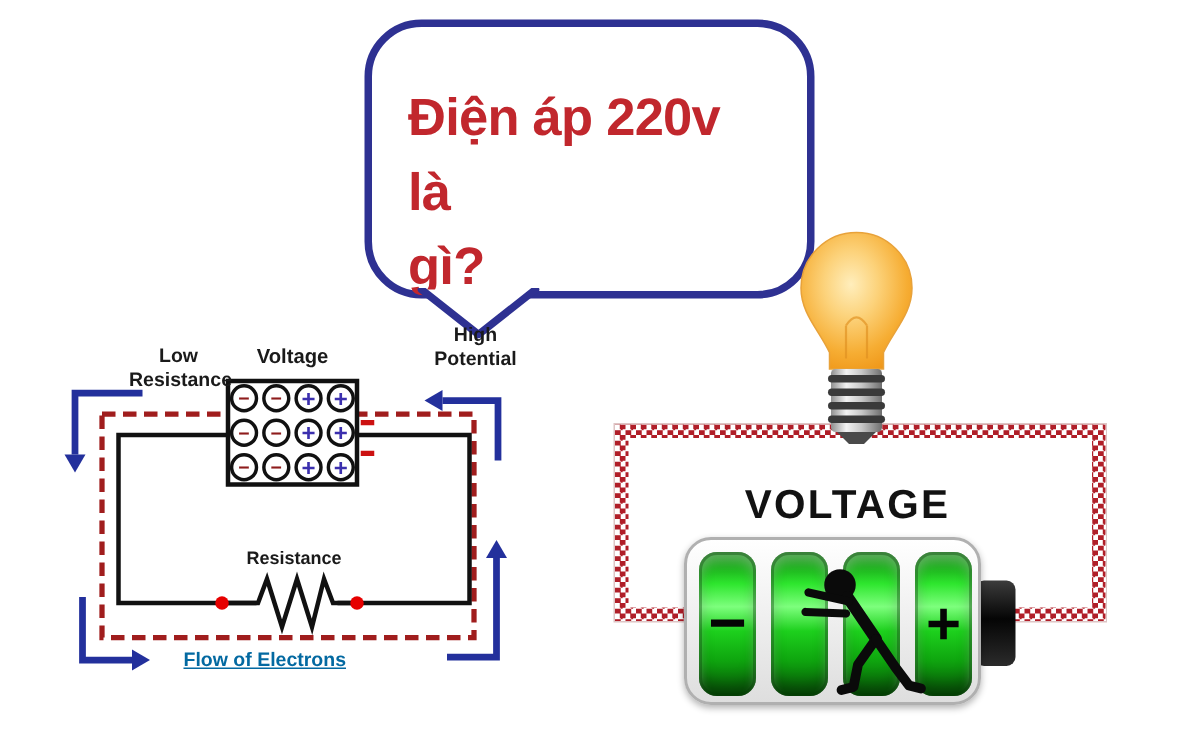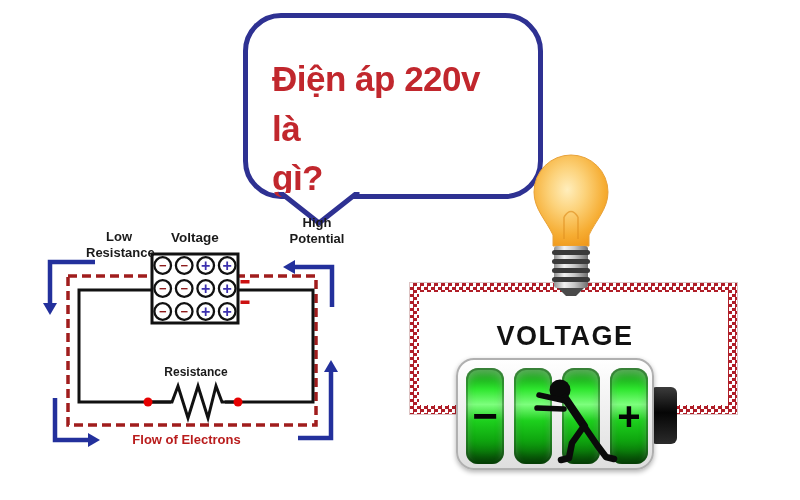--- a/index.html
+++ b/index.html
@@ -16,21 +16,21 @@
   .bubble-tail { position:absolute; left:278px; top:192px; width:86px; height:42px; }
 
   
   .left-diagram-svg { position:absolute; left:30px; top:220px; width:340px; height:260px; }
   .lbl { position:absolute; color:#1a1a1a; text-align:center; white-space:pre-line;
          font-size:13px; font-weight:600; line-height:1.2; }
   .lbl-low  { left:86px;  top:229px; width:66px; }
   .lbl-volt { left:157px; top:230px; width:76px; font-size:13.5px; font-weight:700; }
   .lbl-high { left:238px; top:215px; width:70px;margin-left:44px; }
   .lbl-res  { left:156px; top:365px; width:80px; font-size:12px; }
-  .lbl-flow { left:114px; top:432px; width:145px; color:#b91c1c; font-size:13px; }
+  .lbl-flow { left:104px; top:432px; width:145px; color:#0369a1; font-size:13px;text-decoration:underline; }
   .lbl-cur  { left:118px; top:447px; width:145px; font-weight:700; font-size:13px; }
   .sym-minus { font:900 13px "Liberation Sans",sans-serif; fill:#8e1b1b; }
   .sym-plus  { font:900 16px "Liberation Sans",sans-serif; fill:#3b2fae; }
 
   
   .wire-rect { position:absolute; left:410px; top:283px; width:327px; height:131px;
                background:repeating-conic-gradient(#b01e28 0% 25%, #ffffff 0% 50%) 0 0 / 7px 7px;
                box-shadow:0 0 0 1px rgba(120,20,20,.25); }
   .wire-inner { position:absolute; left:9px; top:9px; right:9px; bottom:9px; background:#fff; }
 

